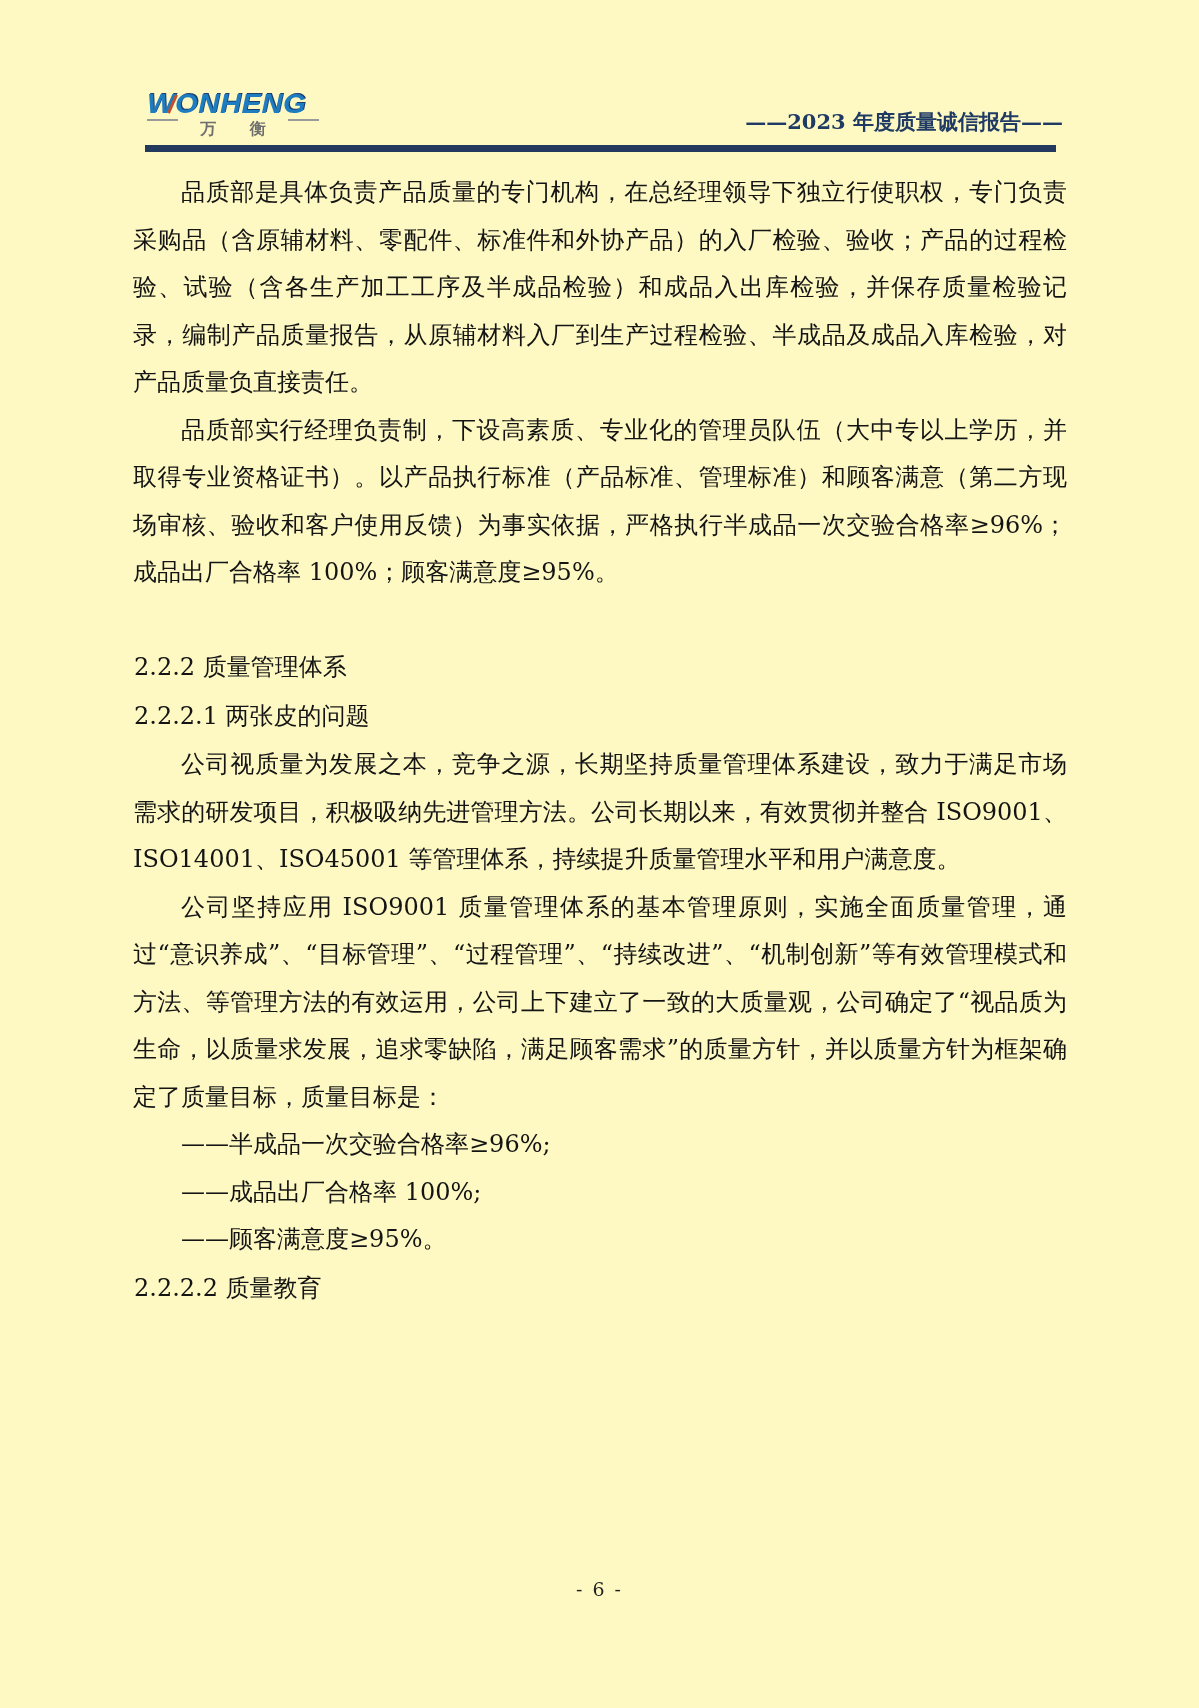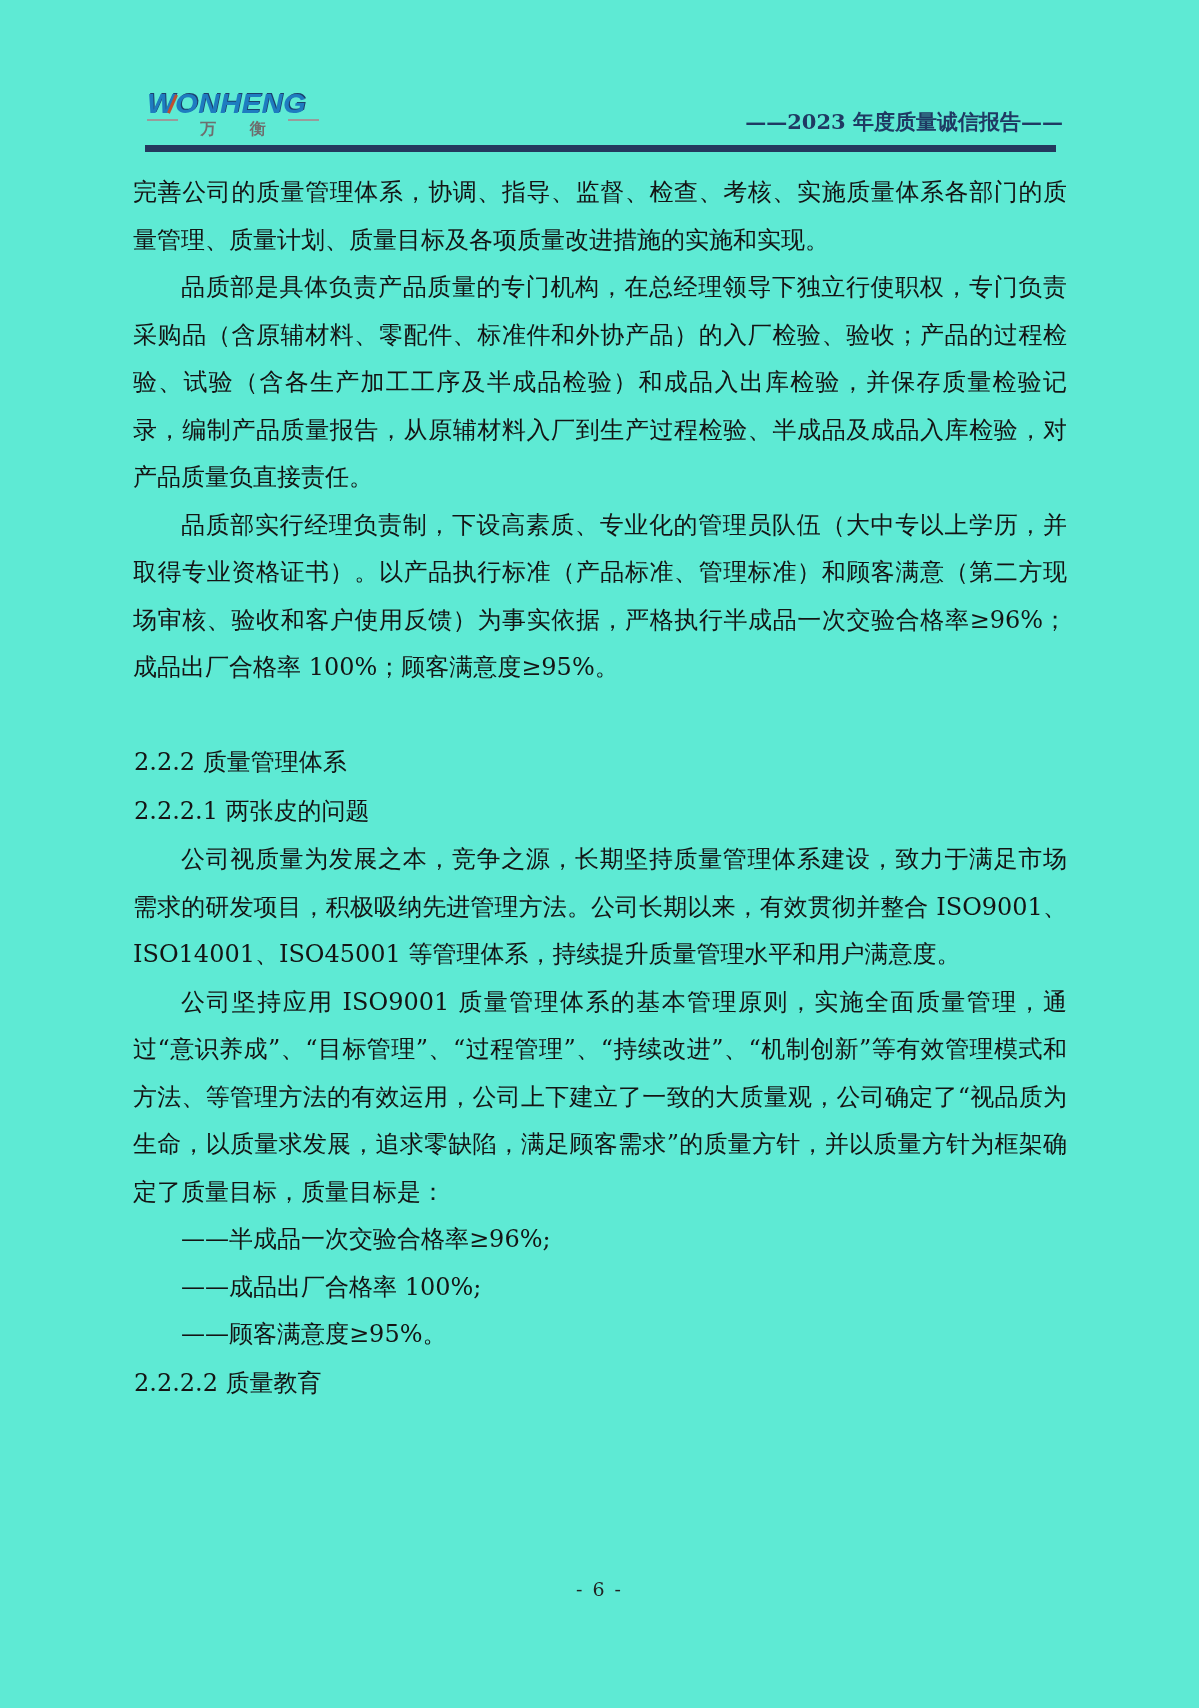--- a/index.html
+++ b/index.html
@@ -1,20 +1,20 @@
 <!DOCTYPE html>
 <html><head>
 <meta charset="utf-8">
 <style>
   html,body { margin:0; padding:0; background:#e8e8e8; }
   .page {
     position:relative;
     width:1199px; height:1708px;
     margin:0 auto;
-    background:#5eead4;
+    background:#fef9c3;
     font-family:"DejaVu Serif", serif;
     color:#141414;
     overflow:hidden;
   }
 
   
   .header { position:absolute; top:86px; left:133px; width:934px; height:52px; }
   .logo { position:absolute; left:14px; top:6px; width:178px; }
   .logo-brand {
     display:block;
@@ -90,21 +90,20 @@
         <span class="hanzi">万 衡</span>
         <span class="rule"></span>
       </div>
     </div>
     <div class="header-title">——2023 年度质量诚信报告——</div>
   </div>
 
   <div class="header-bar"></div>
 
   <div class="content">
-    <p class="no-indent">完善公司的质量管理体系，协调、指导、监督、检查、考核、实施质量体系各部门的质量管理、质量计划、质量目标及各项质量改进措施的实施和实现。</p>
     <p>品质部是具体负责产品质量的专门机构，在总经理领导下独立行使职权，专门负责采购品（含原辅材料、零配件、标准件和外协产品）的入厂检验、验收；产品的过程检验、试验（含各生产加工工序及半成品检验）和成品入出库检验，并保存质量检验记录，编制产品质量报告，从原辅材料入厂到生产过程检验、半成品及成品入库检验，对产品质量负直接责任。</p>
     <p>品质部实行经理负责制，下设高素质、专业化的管理员队伍（大中专以上学历，并取得专业资格证书）。以产品执行标准（产品标准、管理标准）和顾客满意（第二方现场审核、验收和客户使用反馈）为事实依据，严格执行半成品一次交验合格率≥96%；成品出厂合格率 100%；顾客满意度≥95%。</p>
     <div class="heading sec-gap">2.2.2 质量管理体系</div>
     <div class="heading">2.2.2.1 两张皮的问题</div>
     <p>公司视质量为发展之本，竞争之源，长期坚持质量管理体系建设，致力于满足市场需求的研发项目，积极吸纳先进管理方法。公司长期以来，有效贯彻并整合 ISO9001、ISO14001、ISO45001 等管理体系，持续提升质量管理水平和用户满意度。</p>
     <p>公司坚持应用 ISO9001 质量管理体系的基本管理原则，实施全面质量管理，通过“意识养成”、“目标管理”、“过程管理”、“持续改进”、“机制创新”等有效管理模式和方法、等管理方法的有效运用，公司上下建立了一致的大质量观，公司确定了“视品质为生命，以质量求发展，追求零缺陷，满足顾客需求”的质量方针，并以质量方针为框架确定了质量目标，质量目标是：</p>
     <p class="dash-item">——半成品一次交验合格率≥96%;</p>
     <p class="dash-item">——成品出厂合格率 100%;</p>
     <p class="dash-item">——顾客满意度≥95%。</p>
     <div class="heading">2.2.2.2 质量教育</div>

